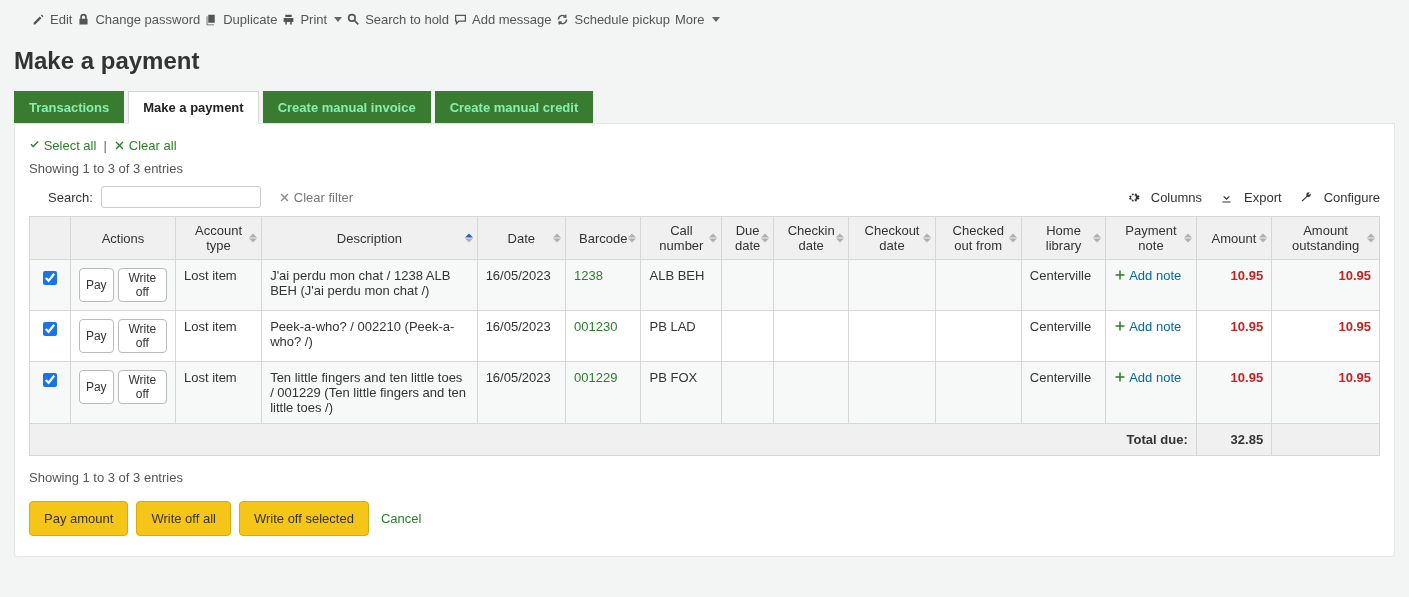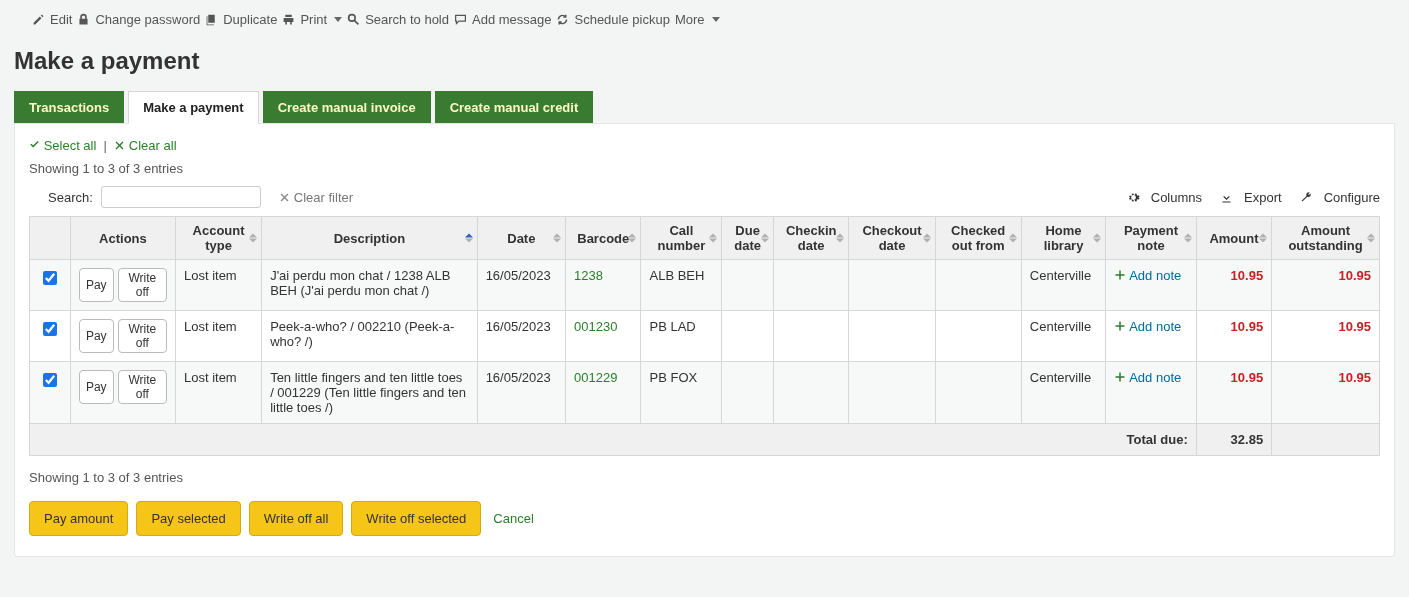--- a/index.html
+++ b/index.html
@@ -33,21 +33,21 @@
     color: #333;
   }
   .tabs {
     display:flex;
     gap:4px;
     border-bottom: 1px solid #e5e5e5;
     background: transparent;
   }
   .tab {
     background: #3a7b32;
-    color:#fef9c3;
+    color:#86efac;
     padding: 8px 14px;
     border: 1px solid #3a7b32;
     border-bottom: none;
     font-weight: bold;
     cursor:pointer;
     font-size:13px;
   }
   .tab.active {
     background:#fff;
     color:#222;
@@ -79,21 +79,21 @@
   table.data {
     width:100%;
     border-collapse:collapse;
     font-size:13px;
   }
   table.data thead th {
     background:#f0f0f0;
     border:1px solid #d6d6d6;
     padding:6px 8px;
     text-align:center;
-    font-weight:bold;
+    font-weight:normal;
     color:#333;
     position:relative;
   }
   .sort-arrows {
     position:absolute; right:4px; top:50%; transform:translateY(-50%);
     display:flex; flex-direction:column; gap:1px;
   }
   .sort-arrows .up, .sort-arrows .down {
     width:0;height:0;border-left:4px solid transparent;border-right:4px solid transparent;
   }
@@ -417,18 +417,17 @@
         <td class="amount-right">32.85</td>
         <td></td>
       </tr>
     </tfoot>
   </table>
 
   <div class="info-text" style="margin-top:14px">Showing 1 to 3 of 3 entries</div>
 
   <div class="footer-actions">
     <button class="btn-yellow">Pay amount</button>
-    <button class="btn-yellow">Pay selected</button>
     <button class="btn-yellow">Write off all</button>
     <button class="btn-yellow">Write off selected</button>
     <span class="cancel-link">Cancel</span>
   </div>
 </div>
 
 </body></html>

